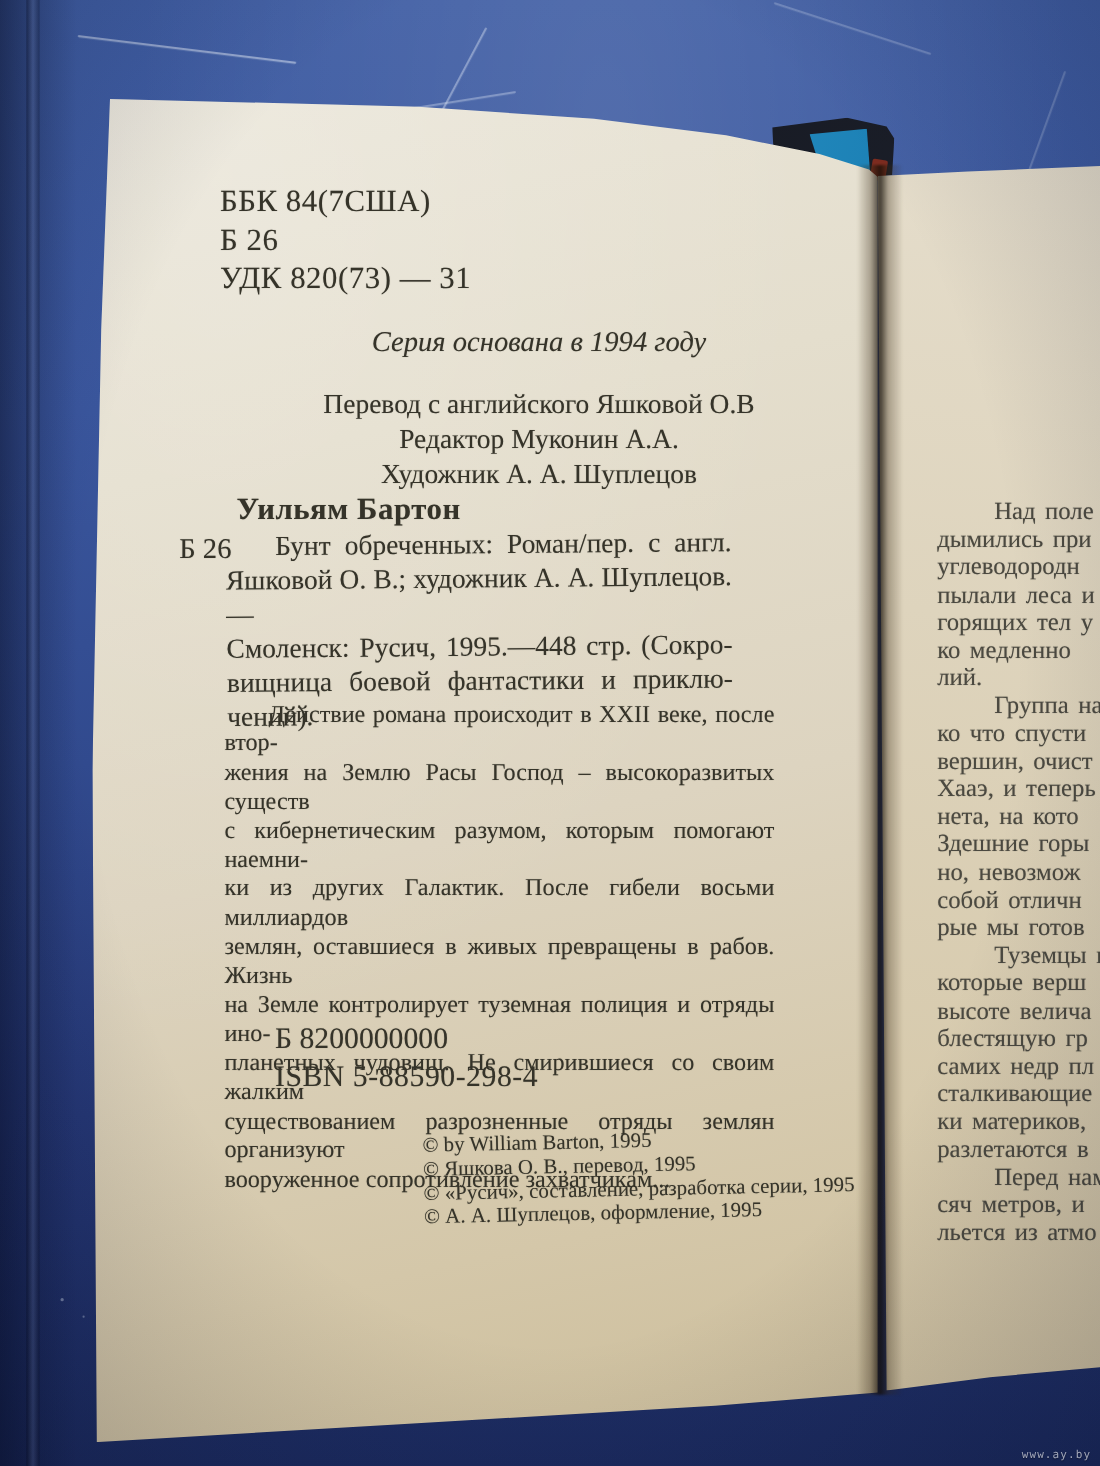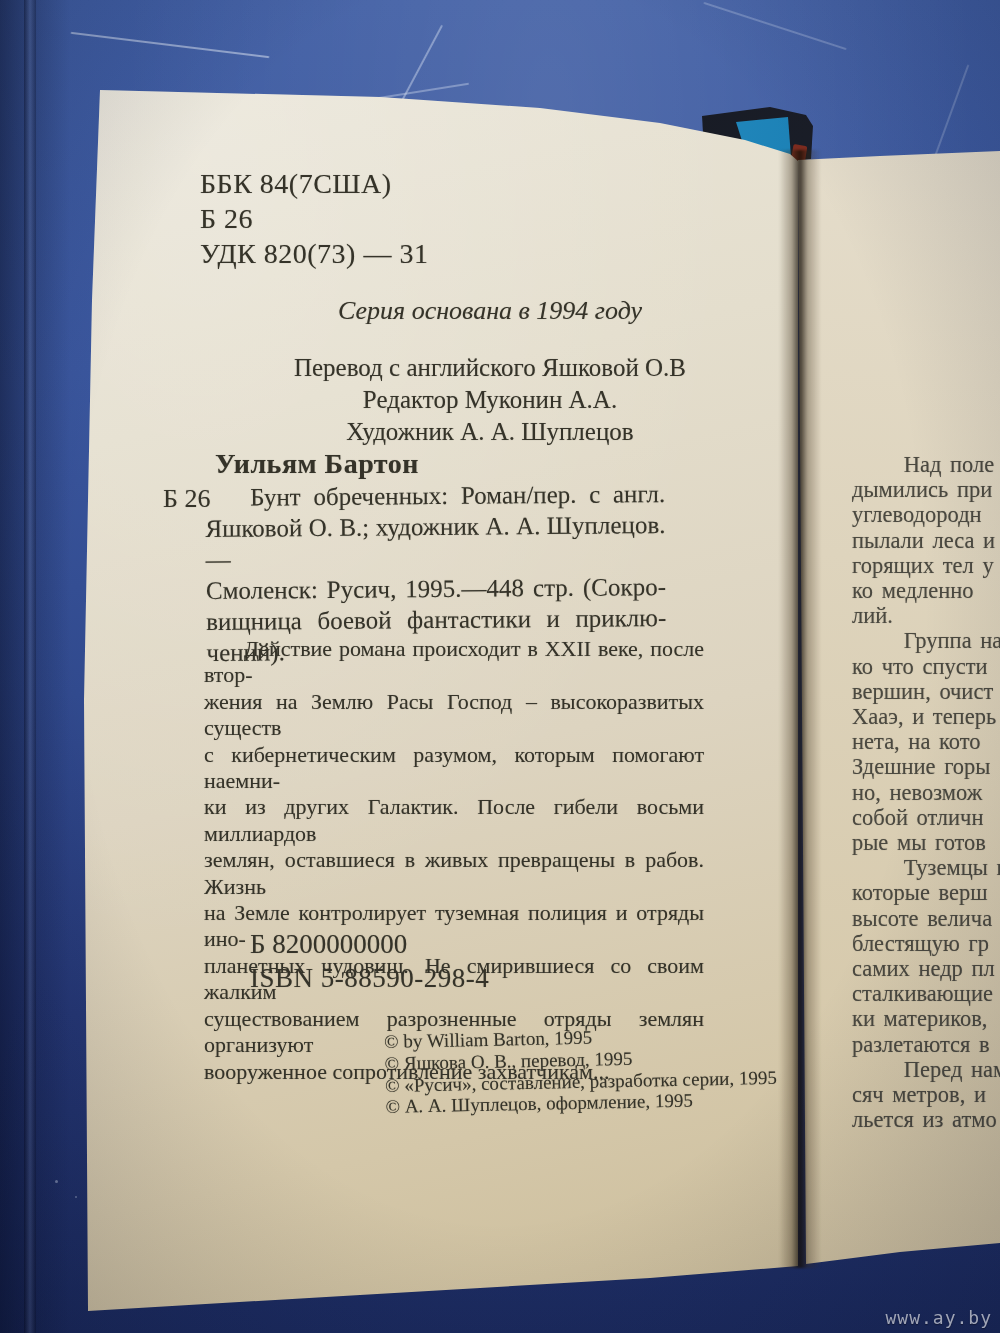--- a/index.html
+++ b/index.html
@@ -66,21 +66,21 @@
   .isbn{left:250px;top:963px;font-size:27px;letter-spacing:0.5px;}
   .copyr{left:384px;top:1031px;font-size:19px;line-height:21.8px;transform:rotate(-1.2deg);transform-origin:left top;}
   .j{text-align:justify;text-align-last:justify;}
   .ind1{text-indent:45px;}
   .ind2{text-indent:40px;}
   .rp-text{left:852px;top:452px;width:200px;font-size:22.5px;line-height:25.2px;color:#4b4940;
     word-spacing:3px;text-shadow:0 0 1px rgba(75,73,64,0.45);}
   .rp-text div{white-space:nowrap;}
 
   .watermark{position:absolute;right:8px;bottom:5px;z-index:10;
-    font-family:"DejaVu Sans Mono",monospace;font-size:18px;letter-spacing:1px;
+    font-family:"DejaVu Sans Mono",monospace;font-size:10px;letter-spacing:1px;
     color:rgba(200,204,216,0.78);text-shadow:0 1px 1px rgba(15,22,50,0.9);margin-top:33px;}
 </style>
 </head>
 <body>
 
 <div class="stage">
   <div class="bg-left-band"></div>
   <div class="bg-crease"></div>
   <div class="scratch s1"></div>
   <div class="scratch s2"></div>

